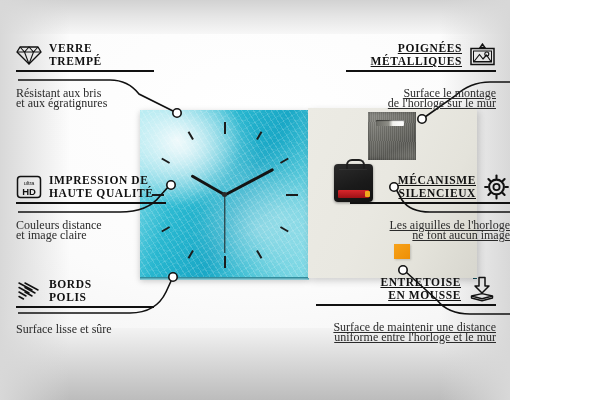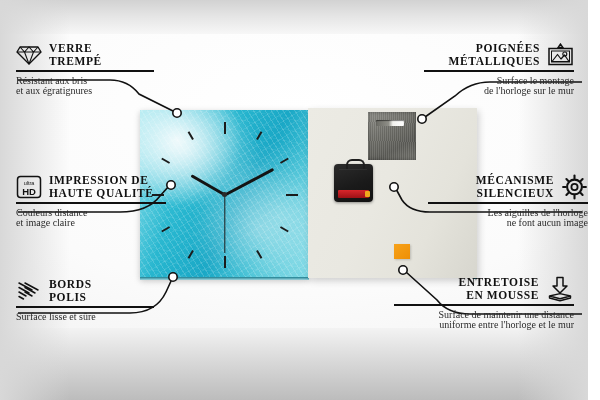--- a/index.html
+++ b/index.html
@@ -2,21 +2,21 @@
 <html><head>
 <meta charset="utf-8">
 <style>
   html,body{margin:0;padding:0;}
   body{
     width:600px;height:400px;overflow:hidden;
     font-family:"Liberation Serif", serif;
     background:#fff;
   }
   #stage{
-    position:relative;width:588px;height:400px;overflow:hidden;
+    position:relative;width:510px;height:400px;overflow:hidden;
     background:
       radial-gradient(ellipse 150% 120% at 50% 28%, #ffffff 0%, #fbfbfb 38%, #f2f2f2 62%, #e2e2e2 80%, #cfcfcf 100%);
   }
   
   .vig-top{position:absolute;left:0;top:0;width:600px;height:34px;
     background:linear-gradient(to bottom,#d2d2d2 0%,#e4e4e4 45%,#f7f7f7 100%);}
   .vig-bottom{position:absolute;left:0;bottom:0;width:600px;height:72px;
     background:linear-gradient(to bottom,#f3f3f3 0%,#dcdcdc 40%,#bcbcbc 100%);}
   .vig-left{position:absolute;left:0;top:0;width:70px;height:400px;
     background:linear-gradient(to right,#d8d8d8 0%,rgba(255,255,255,0) 100%);}
@@ -93,24 +93,24 @@
     transform-origin:1.5px 100%;border-radius:2px;}
   .hand-s{position:absolute;left:50%;top:50%;width:1.4px;height:58px;background:#1d1d1d;
     transform-origin:.7px 0%;}
   .hub{position:absolute;left:50%;top:50%;width:5px;height:5px;margin:-2.5px 0 0 -2.5px;
     background:#2a2a2a;border-radius:50%;}
 
   
   .callout{position:absolute;}
   .co-title{font-weight:bold;letter-spacing:.6px;color:#111;font-size:11.5px;line-height:13px;
     text-transform:uppercase;}
-  .co-sub{color:#2a2a2a;font-size:10px;line-height:10.5px;margin-top:4px;}
+  .co-sub{color:#2a2a2a;font-size:12px;line-height:10.5px;margin-top:16px;}
   .rule{height:1.5px;background:#111;margin:2px 0 2px 0;}
   .left .co-title,.left .co-sub{text-align:left;}
-  .right .co-title,.right .co-sub{text-align:right;}
+  .right .co-title,.right .co-sub{text-align:right;text-decoration:underline;}
   .head-row{display:flex;align-items:center;gap:7px;}
   .right .head-row{justify-content:flex-end;}
   .ic{flex:0 0 auto;display:block;}
   svg{display:block;}
   #lines{position:absolute;left:0;top:0;width:600px;height:400px;pointer-events:none;}
 </style>
 </head>
 <body>
 
 <div id="stage">

